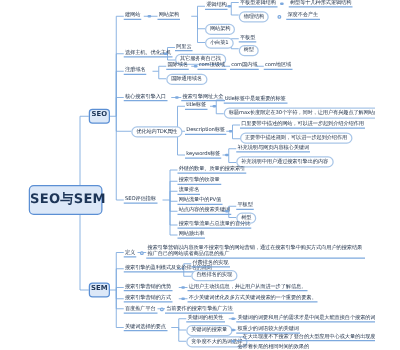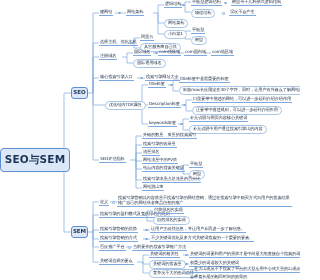--- a/index.html
+++ b/index.html
@@ -176,21 +176,21 @@
 
       <path d="M137 262 L143 262 L143 255 L149 255"></path>
       <path d="M143 262 L143 264 L149 264"></path>
       <path d="M143 262 L143 273 L149 273"></path>
       <path d="M183 255 L189 255"></path>
       <path d="M183 264 L189 264"></path>
       <path d="M183 273 L189 273"></path>
     </g>
   </svg>
 
-  <div class="node boxed root" style="left:0; top:148px; width:70px;">SEO与SEM</div>
+  <div class="node boxed root" style="left:23px; top:148px; width:59px;">SEO与SEM</div>
 
   <div class="node boxed lvl1" style="left:71px; top:87px; width:17px;">SEO</div>
   <div class="node boxed lvl1" style="left:71px; top:226px; width:17px;">SEM</div>
 
   <div class="node plain" style="left:99px; top:9px;">建网站</div>
   <span class="dot" style="left:118px; top:11.5px;"></span>
   <div class="node plain" style="left:126px; top:9px;">网站架构</div>
 
   <div class="node plain" style="left:164px; top:1px;">逻辑结构</div>
   <span class="dot" style="left:182px; top:3.5px;"></span>

